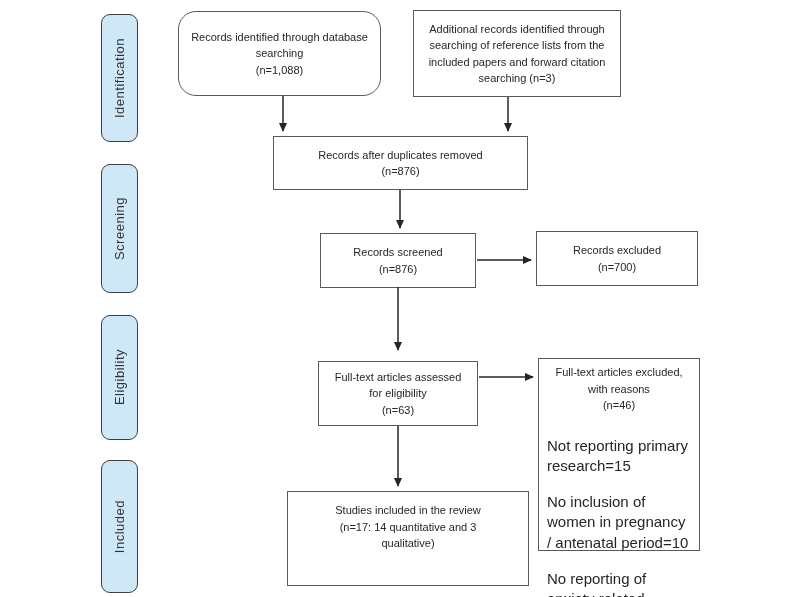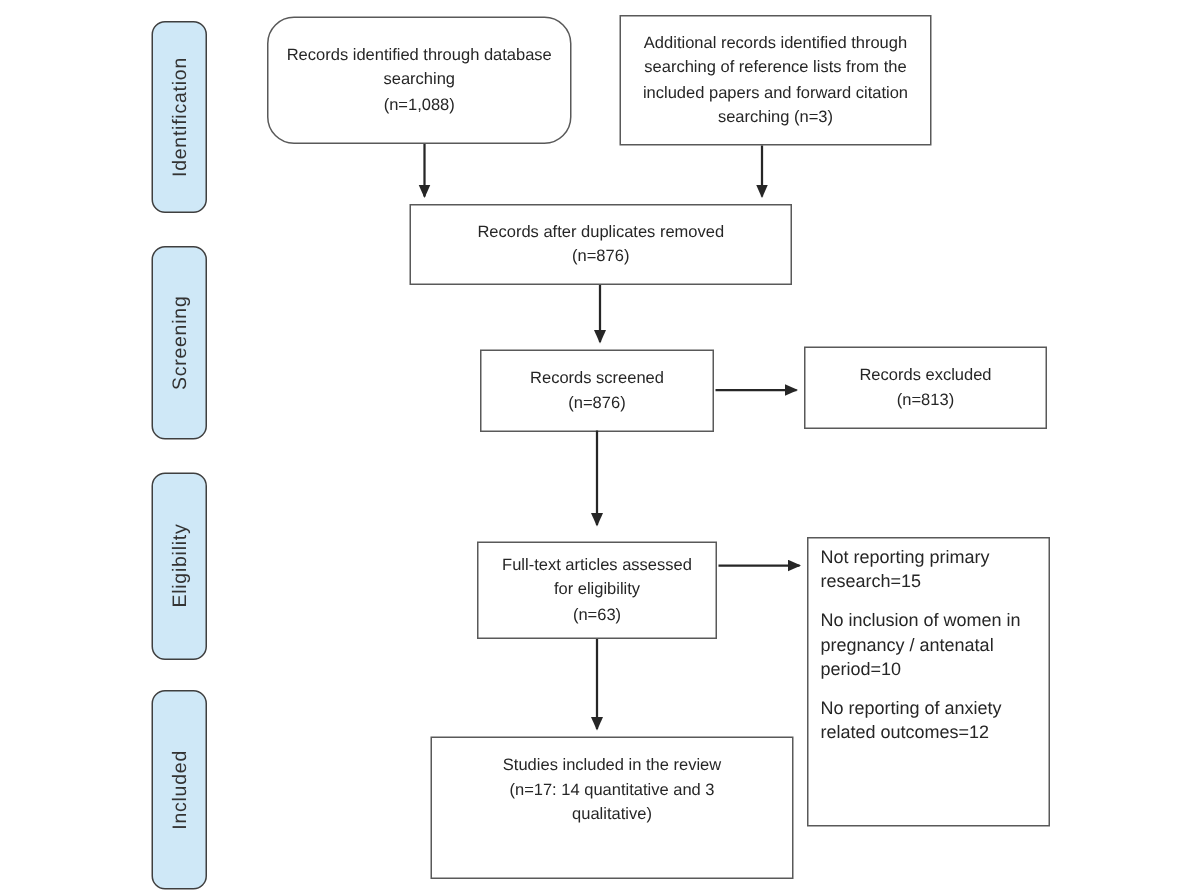--- a/index.html
+++ b/index.html
@@ -23,21 +23,21 @@
     box-sizing:border-box;display:flex;align-items:center;justify-content:center;
     text-align:center;
   }
   .node-text{
     white-space:pre-line;font-size:11px;line-height:1.5;color:#262626;padding:2px 4px;
   }
   .node.top-align{align-items:flex-start;}
   .node-inner{width:100%;}
   .reasons{padding:4px 8px 0 8px;text-align:left;}
   .reason{
-    font-size:12px;line-height:1.35;color:#262626;margin:0 0 10px 0;
+    font-size:15px;line-height:1.35;color:#262626;margin:16px 0 10px 0;
   }
   .arrows{position:absolute;left:0;top:0;width:800px;height:597px;pointer-events:none;}
 </style>
 </head>
 <body>
 
 <div class="canvas">
 
   <div class="stage" style="left:101px;top:14px;height:128px;">
     <span class="stage-label">Identification</span>
@@ -70,31 +70,34 @@
 (n=876)</div>
   </div>
 
   <div class="node" style="left:320px;top:233px;width:156px;height:55px;">
     <div class="node-text">Records screened
 (n=876)</div>
   </div>
 
   <div class="node" style="left:536px;top:231px;width:162px;height:55px;">
     <div class="node-text">Records excluded
-(n=813)</div>
+(n=700)</div>
   </div>
 
   <div class="node" style="left:318px;top:361px;width:160px;height:65px;">
     <div class="node-text">Full-text articles assessed
 for eligibility
 (n=63)</div>
   </div>
 
   <div class="node top-align" style="left:538px;top:358px;width:162px;height:193px;">
     <div class="node-inner">
+      <div class="node-text" style="padding-top:5px;">Full-text articles excluded,
+with reasons
+(n=46)</div>
       <div class="reasons">
         <p class="reason">Not reporting primary research=15</p>
         <p class="reason">No inclusion of women in pregnancy / antenatal period=10</p>
         <p class="reason">No reporting of anxiety related outcomes=12</p>
       </div>
     </div>
   </div>
 
   <div class="node top-align" style="left:287px;top:491px;width:242px;height:95px;">
     <div class="node-text" style="width:100%;padding-top:10px;">Studies included in the review

